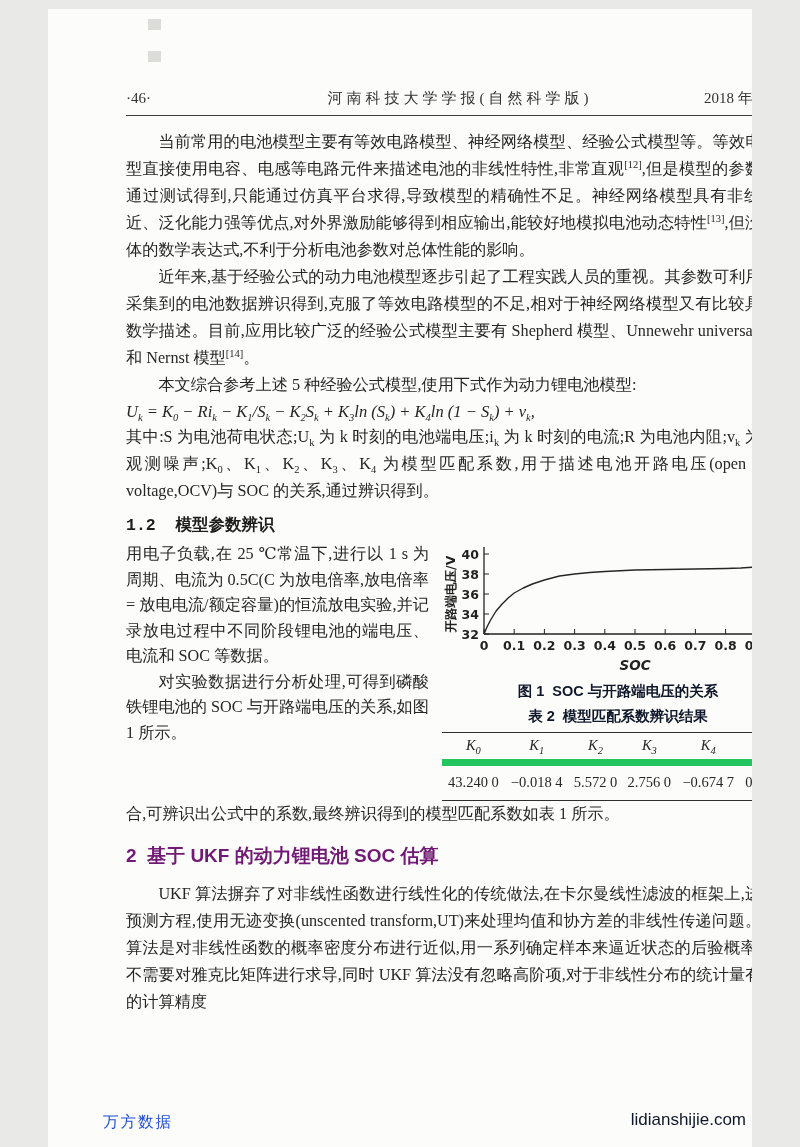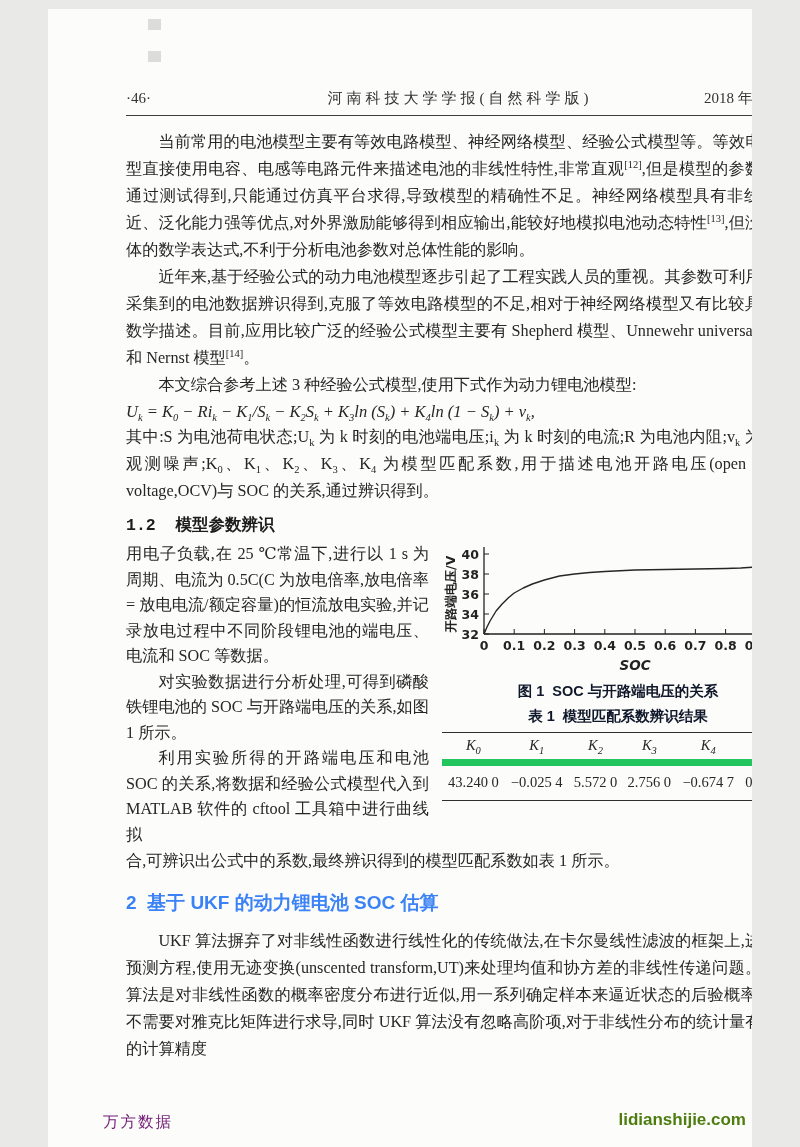--- a/index.html
+++ b/index.html
@@ -20,39 +20,39 @@
   p{margin:0; font-size:16.2px; line-height:27px; text-align:justify;}
   .ind{text-indent:2em;}
   sup{font-size:10.5px; line-height:0;}
   sub{font-size:10.5px; line-height:0;}
   .eqrow{display:flex; align-items:center; margin:3px 0 2px 0;}
   .eq{flex:1; text-align:left; font-style:italic; font-size:16.5px;}
   .eqno{width:60px; text-align:right; font-size:16px;}
   h3.sub-h{font-family:Liberation Mono, monospace;
     font-size:16.5px; margin:9px 0 6px 0; white-space:pre-wrap; color:#1d1d1d;}
   h2.sec-h{font-family:"Liberation Sans","DejaVu Sans",sans-serif;
-    font-size:19px; margin:15px 0 12px 0; white-space:pre-wrap; color:#3b82f6;}
+    font-size:19px; margin:15px 0 12px 0; white-space:pre-wrap; color:#701a75;}
   
   .twocol{display:flex; justify-content:flex-end; margin-top:2px;gap:13px;}
   .lcol{width:306px;}
   .lcol p{line-height:25.5px;}
   .rcol{width:352px;}
   svg text{font-family:"DejaVu Sans","Liberation Sans",sans-serif; fill:#222;}
   .figcap,.tabcap{
     font-family:"Liberation Sans","DejaVu Sans",sans-serif; font-weight:bold;
     font-size:14.5px; text-align:center; margin:2px 0 6px 0; color:#0f172a;
     white-space:pre-wrap;
   }
   table.coef{width:100%; border-collapse:collapse; margin-top:2px;
     border-top:1.6px solid #2e2e2e; border-bottom:1.6px solid #2e2e2e;}
   table.coef th{font-style:italic; font-weight:normal; font-size:14.5px;
     padding:4px 0 5px 0; border-bottom:7px solid #22c55e; text-align:center;}
   table.coef td{font-size:14.5px; padding:8px 0 9px 0; text-align:center; white-space:nowrap;}
   
-  .wm{position:absolute; left:55px; top:1103px; font-size:15.5px; color:#701a75; letter-spacing:2px;}
+  .wm{position:absolute; left:55px; top:1103px; font-size:15.5px; color:#1d4ed8; letter-spacing:2px;}
   .site{position:absolute; right:6px; top:1101px;
     font-family:"Liberation Sans","DejaVu Sans",sans-serif; font-size:17px;}
   .scanedge{position:absolute; left:90px; right:0; top:1139px; height:8px; background:#dadad8;}
   .mark{position:absolute; background:#dcdcd8;}
 </style>
 </head>
 <body>
 
 <div class="page">
 
@@ -65,37 +65,36 @@
       <span class="jt">河南科技大学学报(自然科学版)</span>
       <span class="yr">2018 年</span>
     </div>
     <div class="hdr-rule"></div>
 
 
     <p class="ind"><span>当前常用的电池模型主要有等效电路模型、神经网络模型、经验公式模型等。等效电路模型直接使用电容、电感等电路元件来描述电池的非线性特性,非常直观</span><sup>[12]</sup><span>,但是模型的参数不能通过测试得到,只能通过仿真平台求得,导致模型的精确性不足。神经网络模型具有非线性逼近、泛化能力强等优点,对外界激励能够得到相应输出,能较好地模拟电池动态特性</span><sup>[13]</sup><span>,但没有具体的数学表达式,不利于分析电池参数对总体性能的影响。</span></p>
 
     <p class="ind"><span>近年来,基于经验公式的动力电池模型逐步引起了工程实践人员的重视。其参数可利用实验采集到的电池数据辨识得到,克服了等效电路模型的不足,相对于神经网络模型又有比较具体的数学描述。目前,应用比较广泛的经验公式模型主要有 Shepherd 模型、Unnewehr universal 模型和 Nernst 模型</span><sup>[14]</sup><span>。</span></p>
 
-    <p class="ind"><span>本文综合参考上述 3 种经验公式模型,使用下式作为动力锂电池模型:</span></p>
+    <p class="ind"><span>本文综合参考上述 5 种经验公式模型,使用下式作为动力锂电池模型:</span></p>
 
     <div class="eqrow">
       <span class="eq">U<sub>k</sub> = K<sub>0</sub> − Ri<sub>k</sub> − K<sub>1</sub>/S<sub>k</sub> − K<sub>2</sub>S<sub>k</sub> + K<sub>3</sub>ln (S<sub>k</sub>) + K<sub>4</sub>ln (1 − S<sub>k</sub>) + v<sub>k</sub>,</span>
       <span class="eqno">(1)</span>
     </div>
 
     <p>其中:S 为电池荷电状态;U<sub>k</sub> 为 k 时刻的电池端电压;i<sub>k</sub> 为 k 时刻的电流;R 为电池内阻;v<sub>k</sub> 为系统观测噪声;K<sub>0</sub>、K<sub>1</sub>、K<sub>2</sub>、K<sub>3</sub>、K<sub>4</sub> 为模型匹配系数,用于描述电池开路电压(open circuit voltage,OCV)与 SOC 的关系,通过辨识得到。</p>
 
     <h3 class="sub-h">1.2  模型参数辨识</h3>
 
 
     <div class="twocol">
       <div class="lcol">
         <p>用电子负载,在 25 ℃常温下,进行以 1 s 为周期、电流为 0.5C(C 为放电倍率,放电倍率 = 放电电流/额定容量)的恒流放电实验,并记录放电过程中不同阶段锂电池的端电压、电流和 SOC 等数据。</p>
         <p class="ind">对实验数据进行分析处理,可得到磷酸铁锂电池的 SOC 与开路端电压的关系,如图 1 所示。</p>
-        <p class="ind">利用实验所得的开路端电压和电池 SOC 的关系,将数据和经验公式模型代入到 MATLAB 软件的 cftool 工具箱中进行曲线拟</p>
       </div>
       <div class="rcol">
         <svg id="ocv-chart" width="352" height="134" viewBox="0 0 352 134">
             <line x1="42" y1="5" x2="42" y2="92" stroke="#222" stroke-width="1.3"></line>
             <line x1="42" y1="92" x2="348" y2="92" stroke="#222" stroke-width="1.3"></line>
             <line x1="42" y1="92" x2="47" y2="92" stroke="#222" stroke-width="1"></line>
             <text x="37" y="96.5" text-anchor="end" font-size="12.5" font-weight="bold">32</text>
             <line x1="42" y1="72" x2="47" y2="72" stroke="#222" stroke-width="1"></line>
             <text x="37" y="76.5" text-anchor="end" font-size="12.5" font-weight="bold">34</text>
             <line x1="42" y1="52" x2="47" y2="52" stroke="#222" stroke-width="1"></line>
@@ -124,50 +123,50 @@
             <text x="283.6" y="108" text-anchor="middle" font-size="12.5" font-weight="bold">0.8</text>
             <line x1="313.8" y1="92" x2="313.8" y2="87" stroke="#222" stroke-width="1"></line>
             <text x="313.8" y="108" text-anchor="middle" font-size="12.5" font-weight="bold">0.9</text>
             <line x1="344" y1="92" x2="344" y2="87" stroke="#222" stroke-width="1"></line>
             <text x="344" y="108" text-anchor="middle" font-size="12.5" font-weight="bold">1.0</text>
             <polyline points="42,92 45.02,84.99999999999997 48.04,79.00000000000003 54.08,69.00000000000003 60.120000000000005,62 66.16,55.999999999999986 72.2,50.999999999999986 81.25999999999999,45.999999999999986 90.32,42 102.4,38.000000000000014 117.5,34.00000000000003 132.6,32 147.7,30.500000000000014 162.8,29.5 193,28.000000000000014 223.2,27.49999999999997 253.39999999999998,27 283.6,26.50000000000003 298.7,25.999999999999986 313.8,24.99999999999997 325.88,23.000000000000014 334.94,19.99999999999997 344,13.000000000000014" fill="none" stroke="#262626" stroke-width="1.4" stroke-linejoin="round"></polyline>
             <text x="13" y="52" font-size="12.5" text-anchor="middle" font-weight="bold" transform="rotate(-90 13 52)">开路端电压/V</text>
             <text x="193" y="128" font-size="13.5" text-anchor="middle" font-style="italic" font-weight="bold">SOC</text>
           </svg>
         <div class="figcap">图 1  SOC 与开路端电压的关系</div>
-        <div class="tabcap">表 1  模型匹配系数辨识结果</div>
+        <div class="tabcap">表 2  模型匹配系数辨识结果</div>
         <table class="coef">
           <thead>
             <tr>
               <th>K<sub>0</sub></th>
               <th>K<sub>1</sub></th>
               <th>K<sub>2</sub></th>
               <th>K<sub>3</sub></th>
               <th>K<sub>4</sub></th>
               <th>R</th>
             </tr>
           </thead>
           <tbody>
             <tr>
               <td>43.240 0</td>
-              <td>−0.025 4</td>
+              <td>−0.018 4</td>
               <td>5.572 0</td>
               <td>2.756 0</td>
               <td>−0.674 7</td>
               <td>0.023 5</td>
             </tr>
           </tbody>
         </table>
       </div>
     </div>
 
     <p>合,可辨识出公式中的系数,最终辨识得到的模型匹配系数如表 1 所示。</p>
 
     <h2 class="sec-h">2  基于 UKF 的动力锂电池 SOC 估算</h2>
 
     <p class="ind"><span>UKF 算法摒弃了对非线性函数进行线性化的传统做法,在卡尔曼线性滤波的框架上,进一步预测方程,使用无迹变换(unscented transform,UT)来处理均值和协方差的非线性传递问题。UKF 算法是对非线性函数的概率密度分布进行近似,用一系列确定样本来逼近状态的后验概率密度,不需要对雅克比矩阵进行求导,同时 UKF 算法没有忽略高阶项,对于非线性分布的统计量有较高的计算精度</span></p>
 
   </div>
 
   <div class="wm">万方数据</div>
-  <a class="site" href="#" style="color:#4d7c0f;text-decoration:none;font-weight:bold;">lidianshijie.com</a>
+  <a class="site" href="#" style="color:#0f172a;text-decoration:none;">lidianshijie.com</a>
   <div class="scanedge"></div>
 </div>
 
 </body></html>

